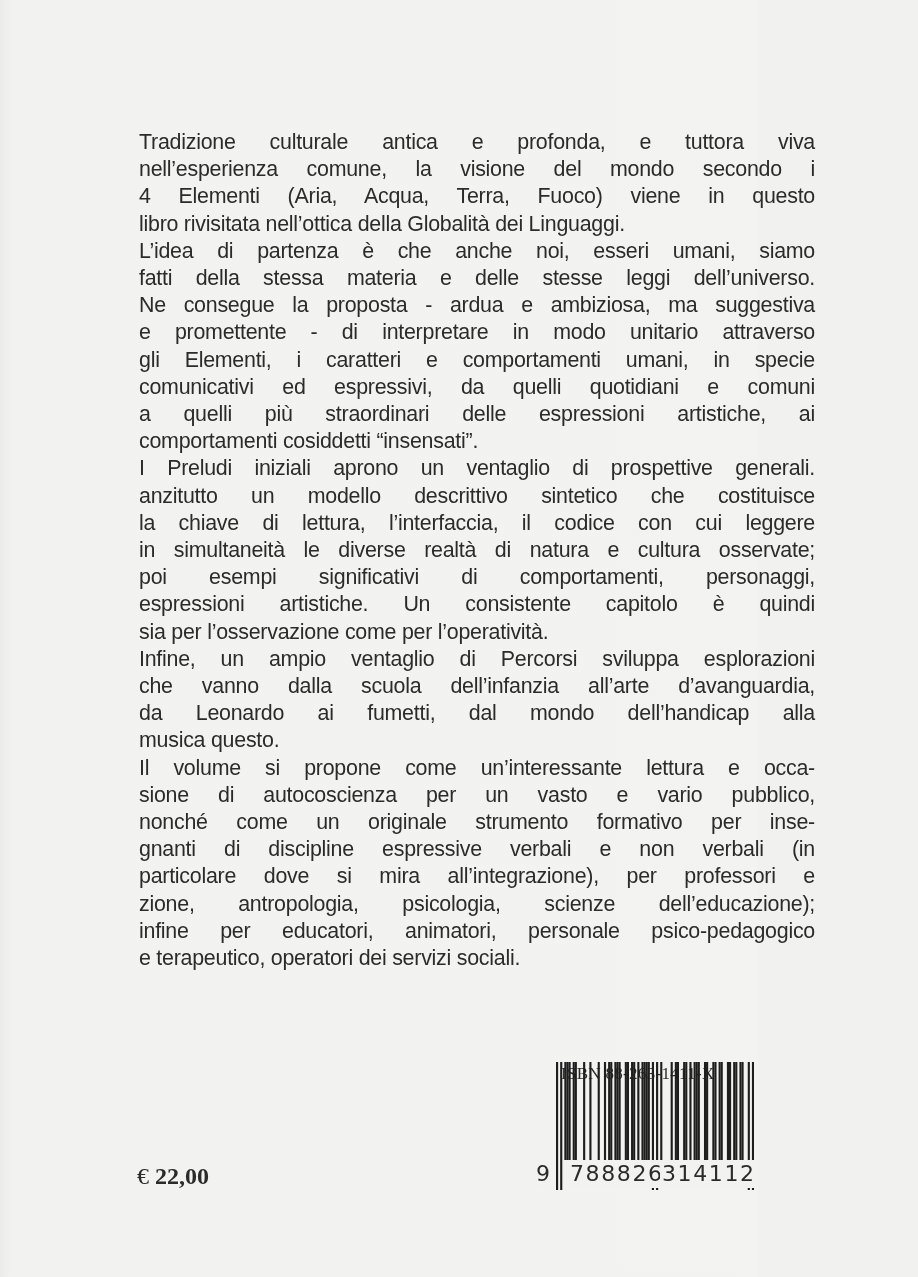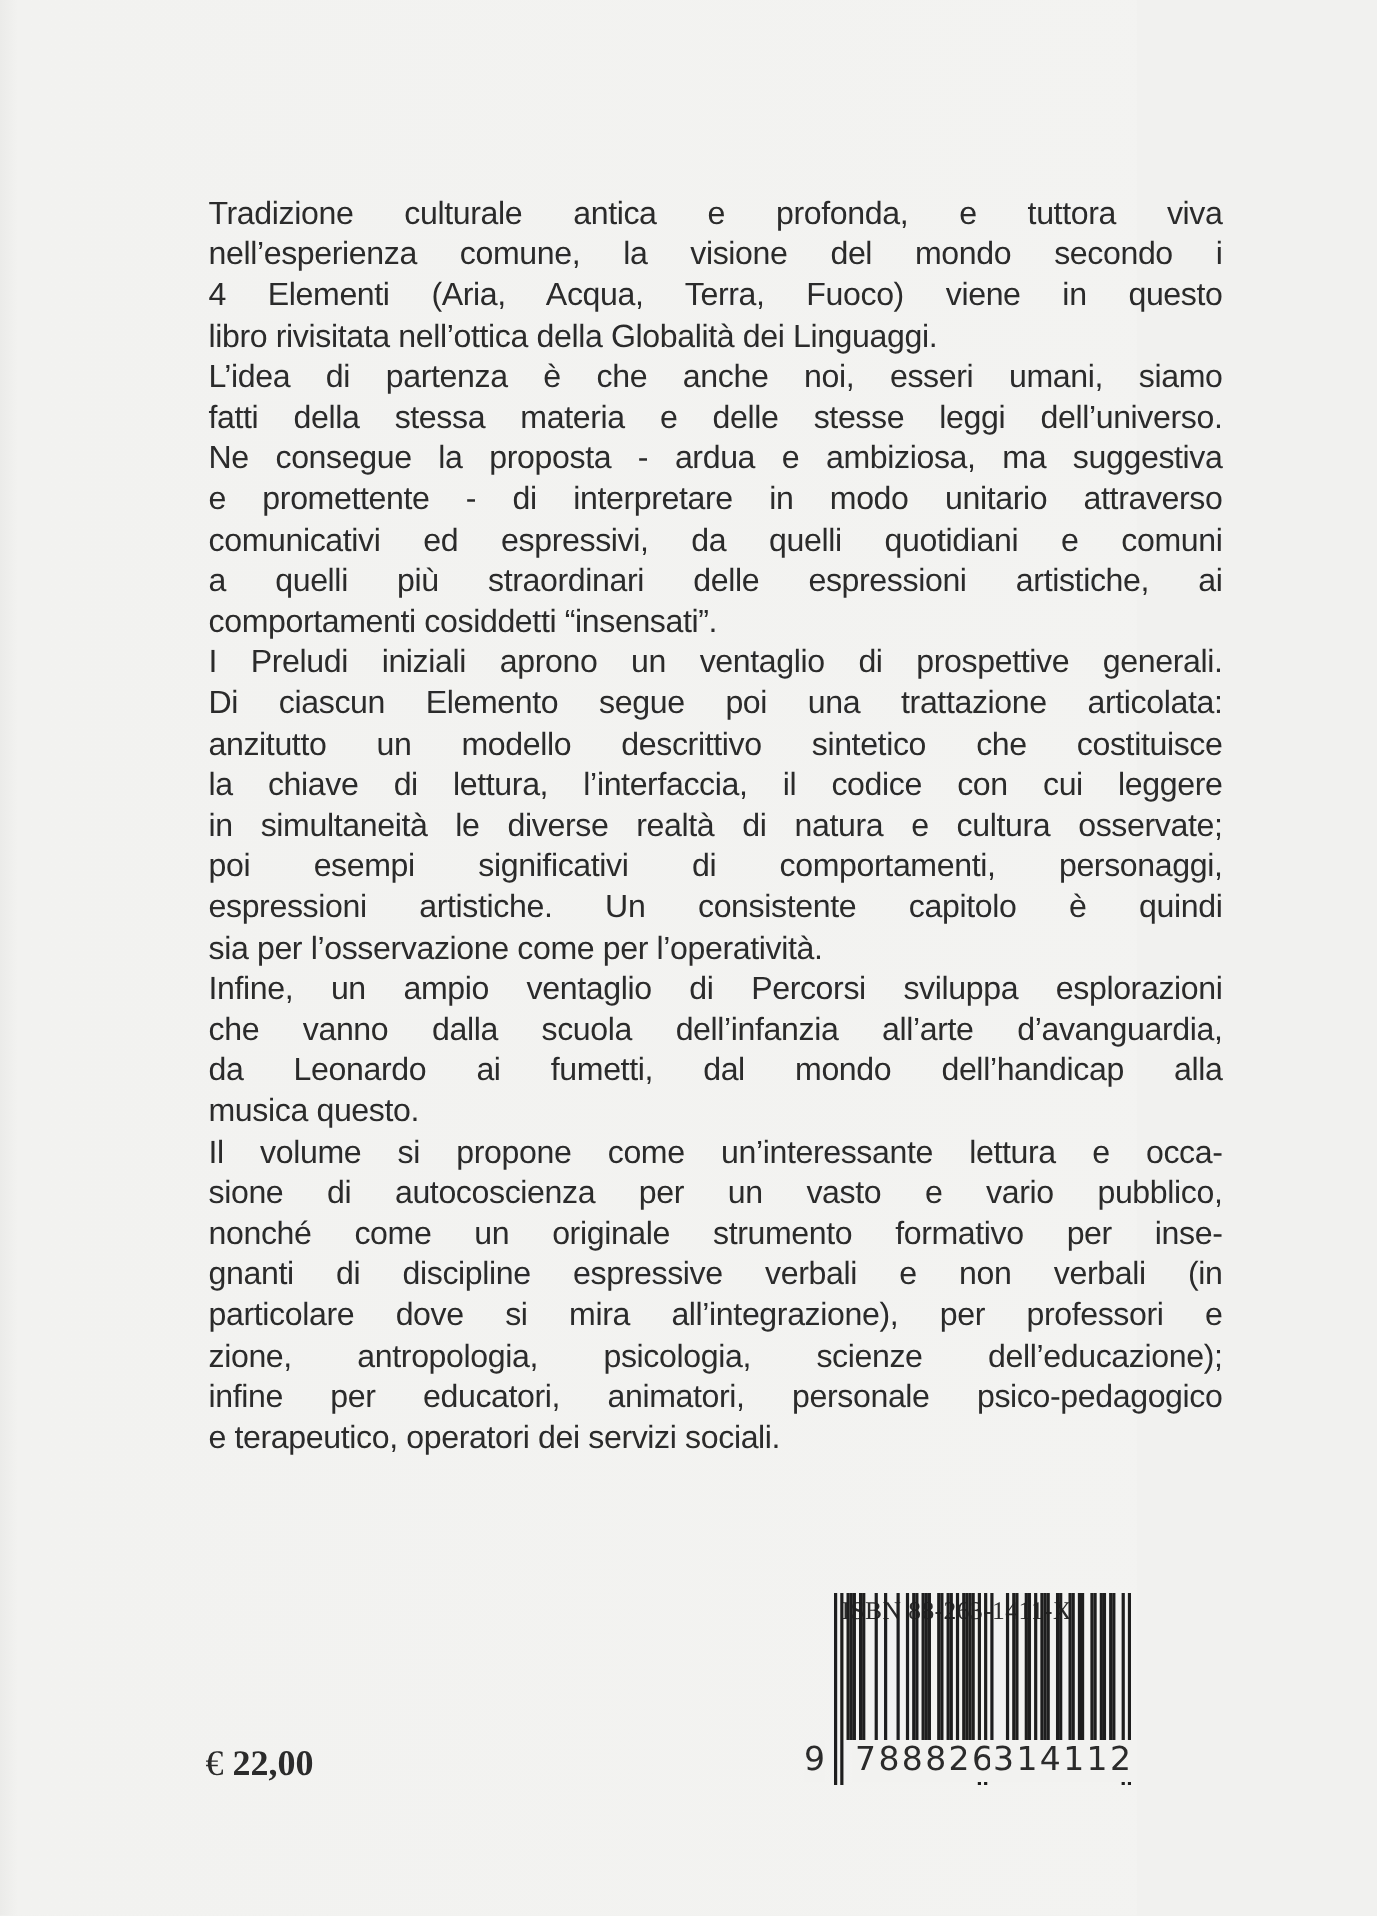--- a/index.html
+++ b/index.html
@@ -52,25 +52,25 @@
 
   <div class="blurb">
     <span class="line">Tradizione culturale antica e profonda, e tuttora viva</span>
     <span class="line">nell’esperienza comune, la visione del mondo secondo i</span>
     <span class="line">4 Elementi (Aria, Acqua, Terra, Fuoco) viene in questo</span>
     <span class="line" style="text-align-last:left">libro rivisitata nell’ottica della Globalità dei Linguaggi.</span>
     <span class="line">L’idea di partenza è che anche noi, esseri umani, siamo</span>
     <span class="line">fatti della stessa materia e delle stesse leggi dell’universo.</span>
     <span class="line">Ne consegue la proposta - ardua e ambiziosa, ma suggestiva</span>
     <span class="line">e promettente - di interpretare in modo unitario attraverso</span>
+    <span class="line">gli Elementi, i caratteri e comportamenti umani, in specie</span>
     <span class="line">comunicativi ed espressivi, da quelli quotidiani e comuni</span>
     <span class="line">a quelli più straordinari delle espressioni artistiche, ai</span>
     <span class="line last">comportamenti cosiddetti “insensati”.</span>
     <span class="line">I Preludi iniziali aprono un ventaglio di prospettive generali.</span>
-    <span class="line">Di ciascun Elemento segue poi una trattazione articolata:</span>
     <span class="line">anzitutto un modello descrittivo sintetico che costituisce</span>
     <span class="line">la chiave di lettura, l’interfaccia, il codice con cui leggere</span>
     <span class="line">in simultaneità le diverse realtà di natura e cultura osservate;</span>
     <span class="line">poi esempi significativi di comportamenti, personaggi,</span>
     <span class="line">espressioni artistiche. Un consistente capitolo è quindi</span>
     <span class="line last">sia per l’osservazione come per l’operatività.</span>
     <span class="line">Infine, un ampio ventaglio di Percorsi sviluppa esplorazioni</span>
     <span class="line">che vanno dalla scuola dell’infanzia all’arte d’avanguardia,</span>
     <span class="line">da Leonardo ai fumetti, dal mondo dell’handicap alla</span>
     <span class="line last">musica questo.</span>

